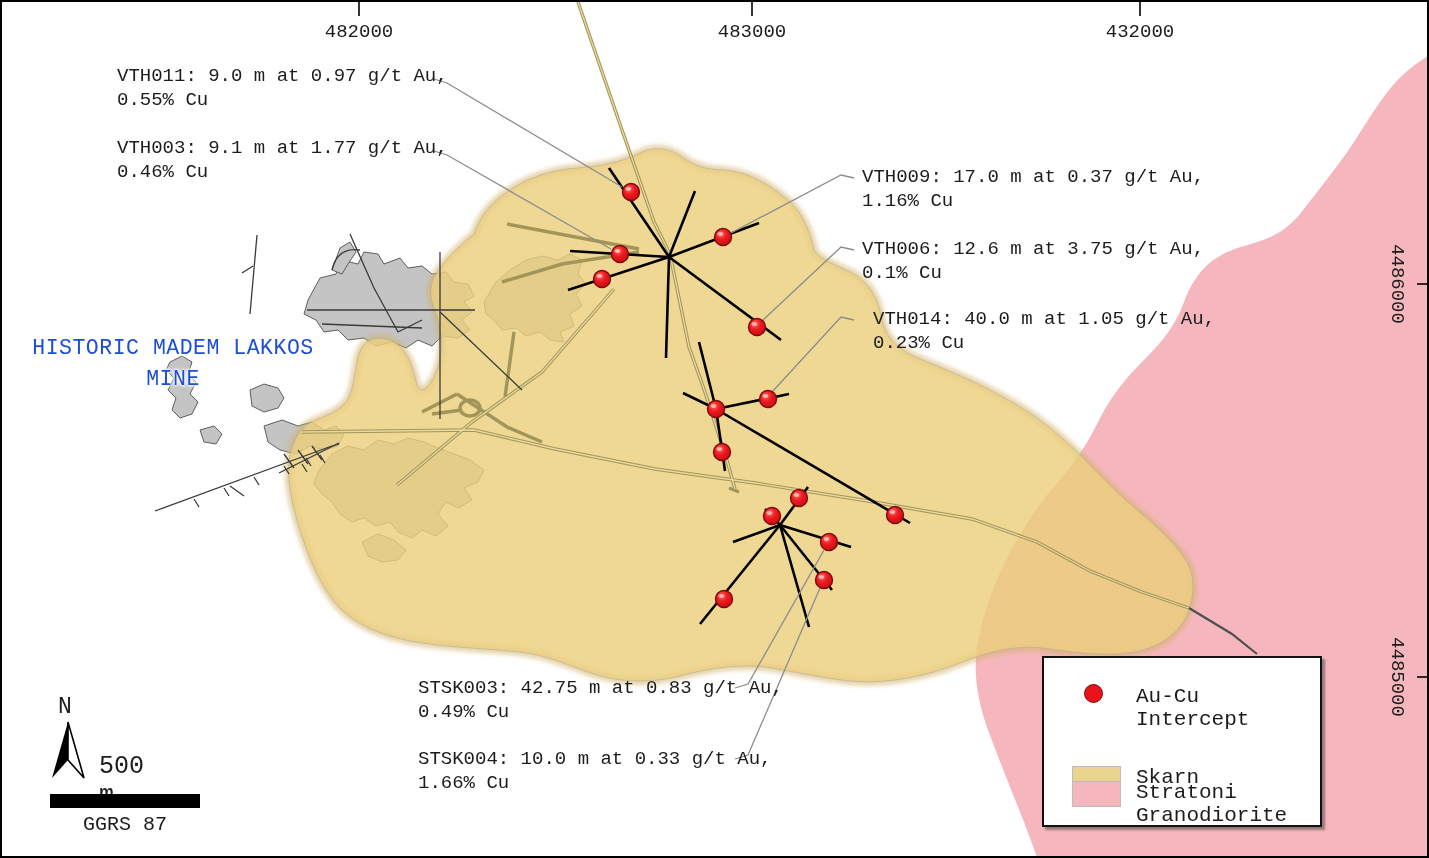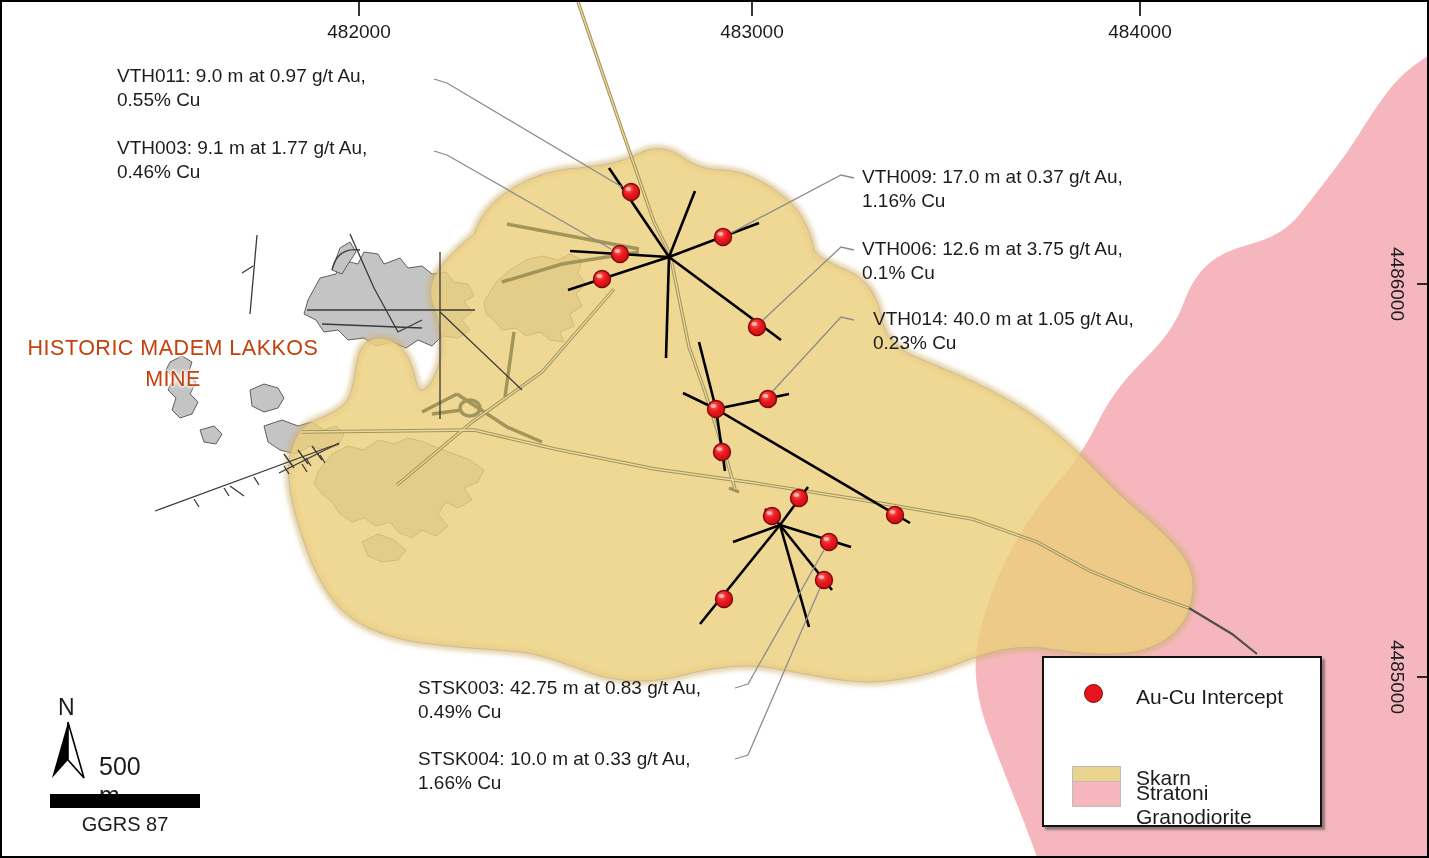--- a/index.html
+++ b/index.html
@@ -1,27 +1,27 @@
 <!DOCTYPE html>
 <html><head>
 <meta charset="utf-8">
 <style>
   html,body{margin:0;padding:0;background:#ffffff;}
   #stage{position:relative;width:1429px;height:858px;background:#ffffff;
          border:2px solid #000;box-sizing:border-box;overflow:hidden;
-         font-family:Liberation Sans, sans-serif;color:#1c1c1c;}
+         font-family:Liberation Mono, monospace;color:#1c1c1c;}
   #mapsvg{position:absolute;left:0;top:0;}
   .toplabel{position:absolute;top:19px;transform:translateX(-50%);
             font-size:19px;white-space:nowrap;}
   .rightlabel{position:absolute;width:0;height:0;}
   .rightlabel span{display:inline-block;white-space:nowrap;font-size:19px;
             transform:rotate(90deg) translateX(-50%);transform-origin:0 0;}
   .ann{position:absolute;font-size:19px;line-height:24px;white-space:nowrap;}
   #mine-label{position:absolute;left:25px;top:331px;width:292px;text-align:center;
-            font-size:21.5px;line-height:31px;color:#c2410c;letter-spacing:.5px;
+            font-size:21.5px;line-height:31px;color:#1d4ed8;letter-spacing:.5px;
             text-shadow:0 0 3px #fff,0 0 3px #fff,0 0 4px #fff,0 0 4px #fff;}
   #legend{position:absolute;left:1040px;top:654px;width:280px;height:171px;
             background:#fff;border:2px solid #111;box-sizing:border-box;
             box-shadow:3px 3px 2px rgba(70,70,70,.55);}
   .lrow{position:absolute;left:0;width:100%;height:34px;}
   .lrow .sym{position:absolute;left:28px;top:0;}
   .lrow .ltext{position:absolute;left:92px;top:2px;font-size:21px;}
   .ldot{width:19px;height:19px;border-radius:50%;margin:6px 0 0 12px;
         border:1.5px solid #7e0a0e;box-sizing:border-box;}
   .lswatch{width:49px;height:26px;border:1px solid #bdbdbd;box-sizing:border-box;margin-top:2px;}
@@ -205,21 +205,21 @@
         <line x1="750" y1="0" x2="750" y2="14" stroke="#000" stroke-width="1.6"></line>
         <line x1="1138" y1="0" x2="1138" y2="14" stroke="#000" stroke-width="1.6"></line>
         <line x1="1415" y1="282" x2="1429" y2="282" stroke="#000" stroke-width="1.6"></line>
         <line x1="1415" y1="675" x2="1429" y2="675" stroke="#000" stroke-width="1.6"></line>
       </g>
   </svg>
 
   <div id="top-axis">
       <div class="toplabel" style="left: 357px;">482000</div>
       <div class="toplabel" style="left: 750px;">483000</div>
-      <div class="toplabel" style="left: 1138px;">484000</div>
+      <div class="toplabel" style="left: 1138px;">432000</div>
     </div>
   <div id="right-axis">
       <div class="rightlabel" style="left: 1406px; top: 282px;"><span>4486000</span></div>
       <div class="rightlabel" style="left: 1406px; top: 675px;"><span>4485000</span></div>
     </div>
 
   <div id="mine-label">
     <div>HISTORIC MADEM LAKKOS</div>
     <div>MINE</div>
   </div>

